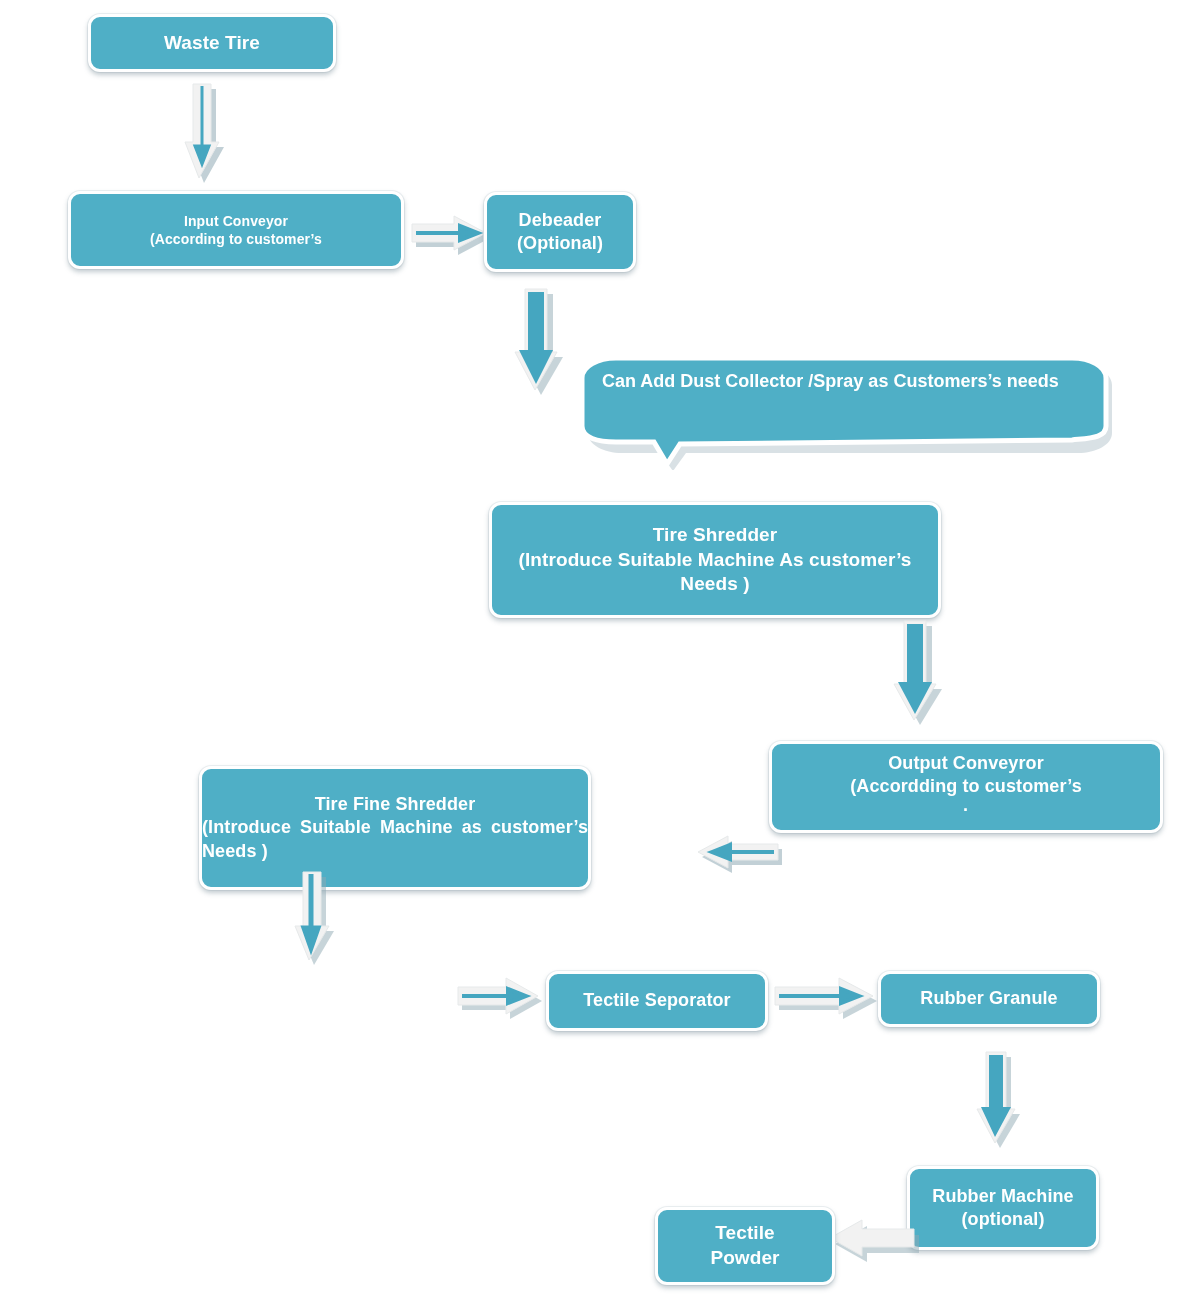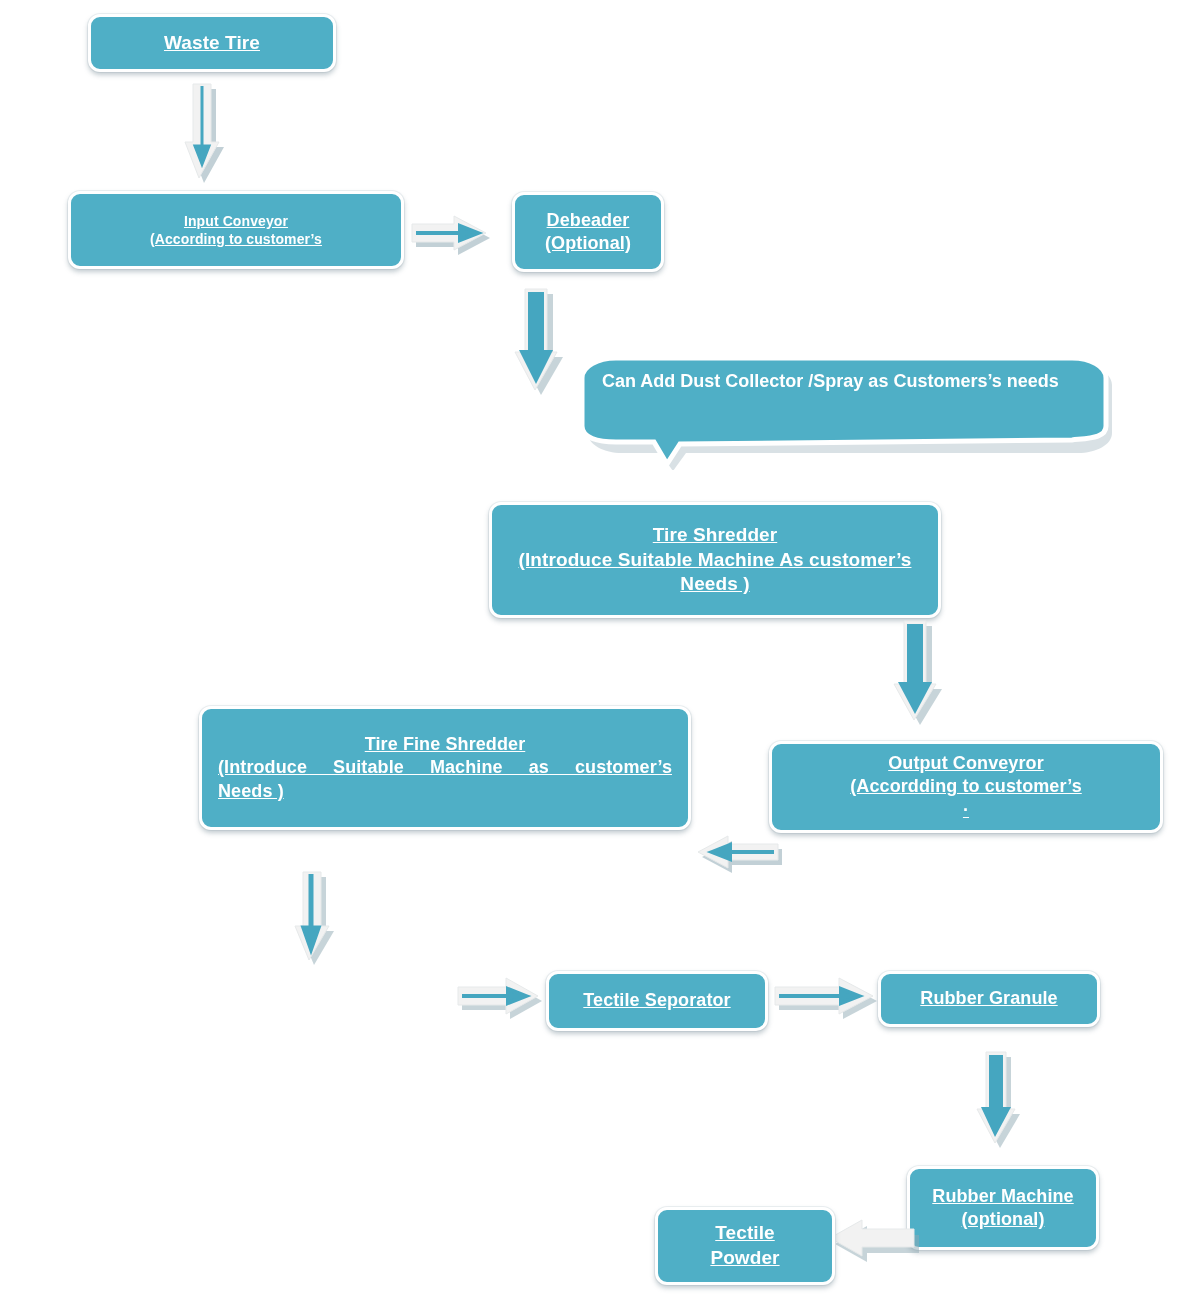--- a/index.html
+++ b/index.html
@@ -31,21 +31,20 @@
     letter-spacing: 0.1px;
     display: flex;
     flex-direction: column;
     justify-content: center;
     overflow: hidden;
   }
   .box .ln {
     display: block;
     width: 100%;
     line-height: 1.30;
-    text-decoration: underline;
   }
   .c  { text-align: center; }
   .l  { text-align: left; }
   .j  { text-align: justify; text-align-last: justify; }
   .pad-s { padding: 0 10px; }
   .pad-m { padding: 0 14px; }
 
   
   .callout {
     position: absolute;
@@ -90,21 +89,21 @@
   </div>
 
   <div class="arrow" style="left:408px; top:208px;">
     <svg width="84" height="58" viewBox="0 0 84 58">
       <path d="M78,25 L46,42 L46,34 L4,34 L4,16 L46,16 L46,8 Z" fill="#8FAAB4" opacity="0.55" transform="translate(4,5)"></path>
       <path d="M78,25 L46,42 L46,34 L4,34 L4,16 L46,16 L46,8 Z" fill="#F2F2F2" stroke="#E6E9EA" stroke-width="1"></path>
       <path d="M8,25 L62,25 M70,25 L52,18 L52,32 Z" fill="#45A6C0" stroke="#45A6C0" stroke-width="4"></path>
     </svg>
   </div>
 
-  <div class="box pad-s" style="left:484px; top:192px; width:152px; height:80px; font-size:18px;margin-left:28px;">
+  <div class="box pad-s" style="left:484px; top:192px; width:152px; height:80px; font-size:18px;">
     <span class="ln c">Debeader</span>
     <span class="ln c">(Optional)</span>
   </div>
 
   <div class="arrow" style="left:505px; top:284px;">
     <svg width="62" height="114" viewBox="0 0 62 114">
       <path d="M30,106 L10,68 L20,68 L20,5 L42,5 L42,68 L52,68 Z" fill="#8FAAB4" opacity="0.5" transform="translate(6,5)"></path>
       <path d="M30,106 L10,68 L20,68 L20,5 L42,5 L42,68 L52,68 Z" fill="#F2F2F2" stroke="#E6E9EA" stroke-width="1"></path>
       <path d="M31,100 L14,66 L23,66 L23,8 L39,8 L39,66 L48,66 Z" fill="#45A6C0"></path>
     </svg>
@@ -135,21 +134,21 @@
   </div>
 
   <div class="arrow" style="left:884px; top:616px;">
     <svg width="62" height="112" viewBox="0 0 62 112">
       <path d="M30,104 L10,68 L20,68 L20,5 L42,5 L42,68 L52,68 Z" fill="#8FAAB4" opacity="0.5" transform="translate(6,5)"></path>
       <path d="M30,104 L10,68 L20,68 L20,5 L42,5 L42,68 L52,68 Z" fill="#F2F2F2" stroke="#E6E9EA" stroke-width="1"></path>
       <path d="M31,98 L14,66 L23,66 L23,8 L39,8 L39,66 L48,66 Z" fill="#45A6C0"></path>
     </svg>
   </div>
 
-  <div class="box" style="left:199px; top:706px; width:492px; height:124px; font-size:18px; padding:0 16px;">
+  <div class="box" style="left:199px; top:766px; width:392px; height:124px; font-size:18px; padding:0 0;">
     <span class="ln c">Tire Fine Shredder</span>
     <span class="ln j">(Introduce  Suitable  Machine  as  customer’s</span>
     <span class="ln l">Needs )</span>
   </div>
 
   <div class="box pad-s" style="left:769px; top:741px; width:394px; height:92px; font-size:18px;">
     <span class="ln c">Output Conveyror</span>
     <span class="ln c">(Accordding to customer’s</span>
     <span class="ln c">·</span>
   </div>

